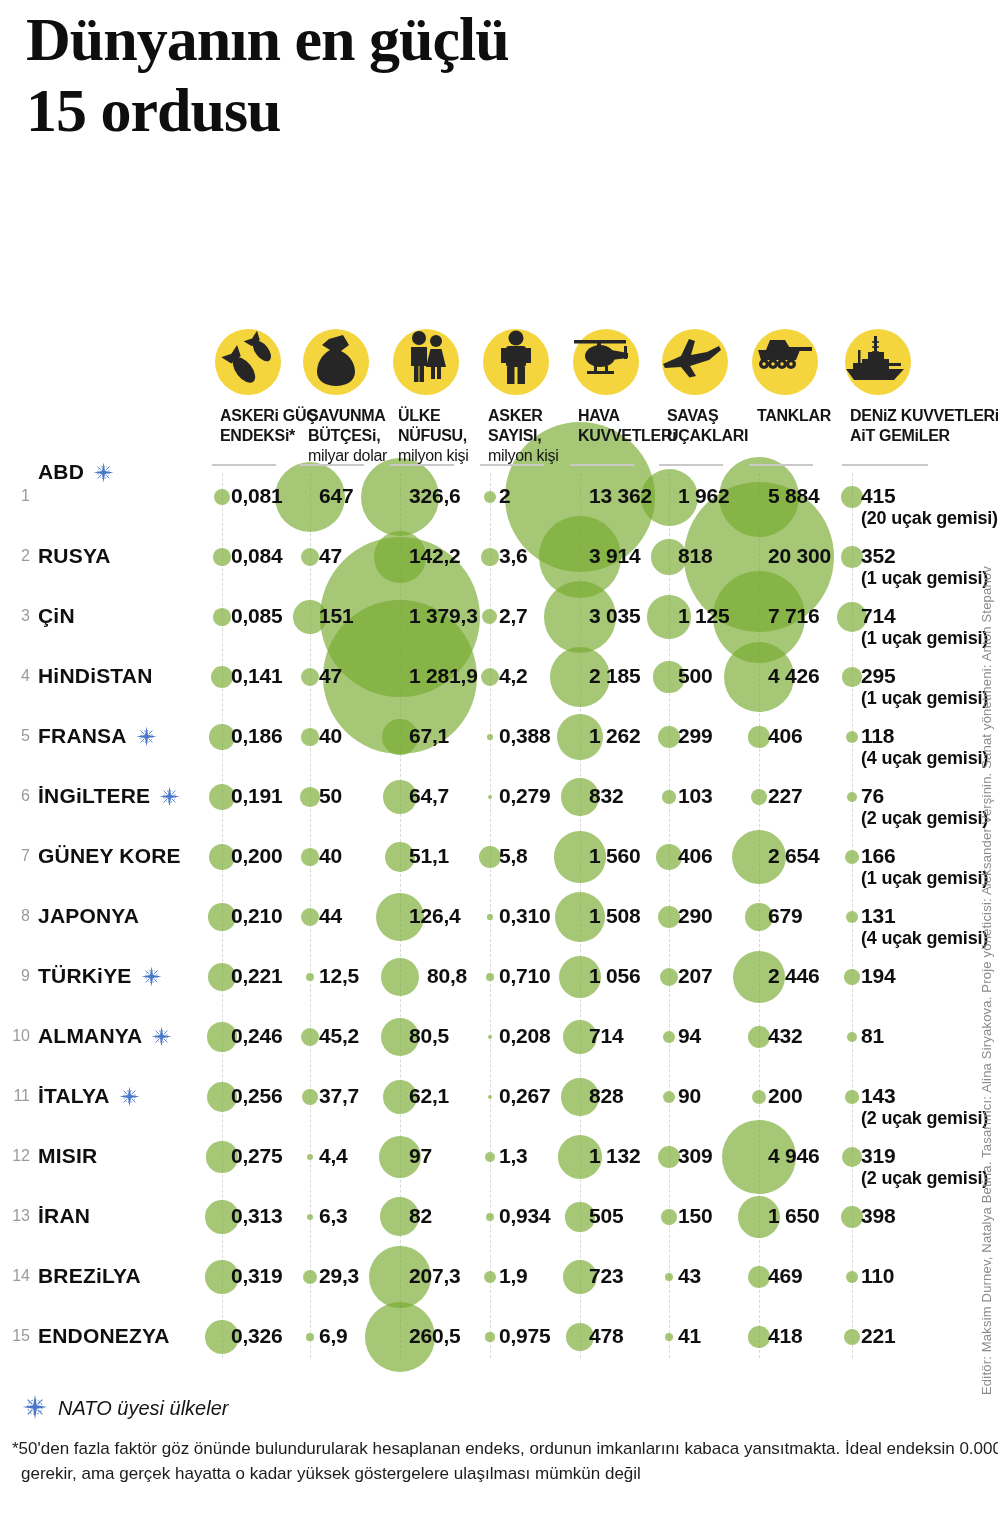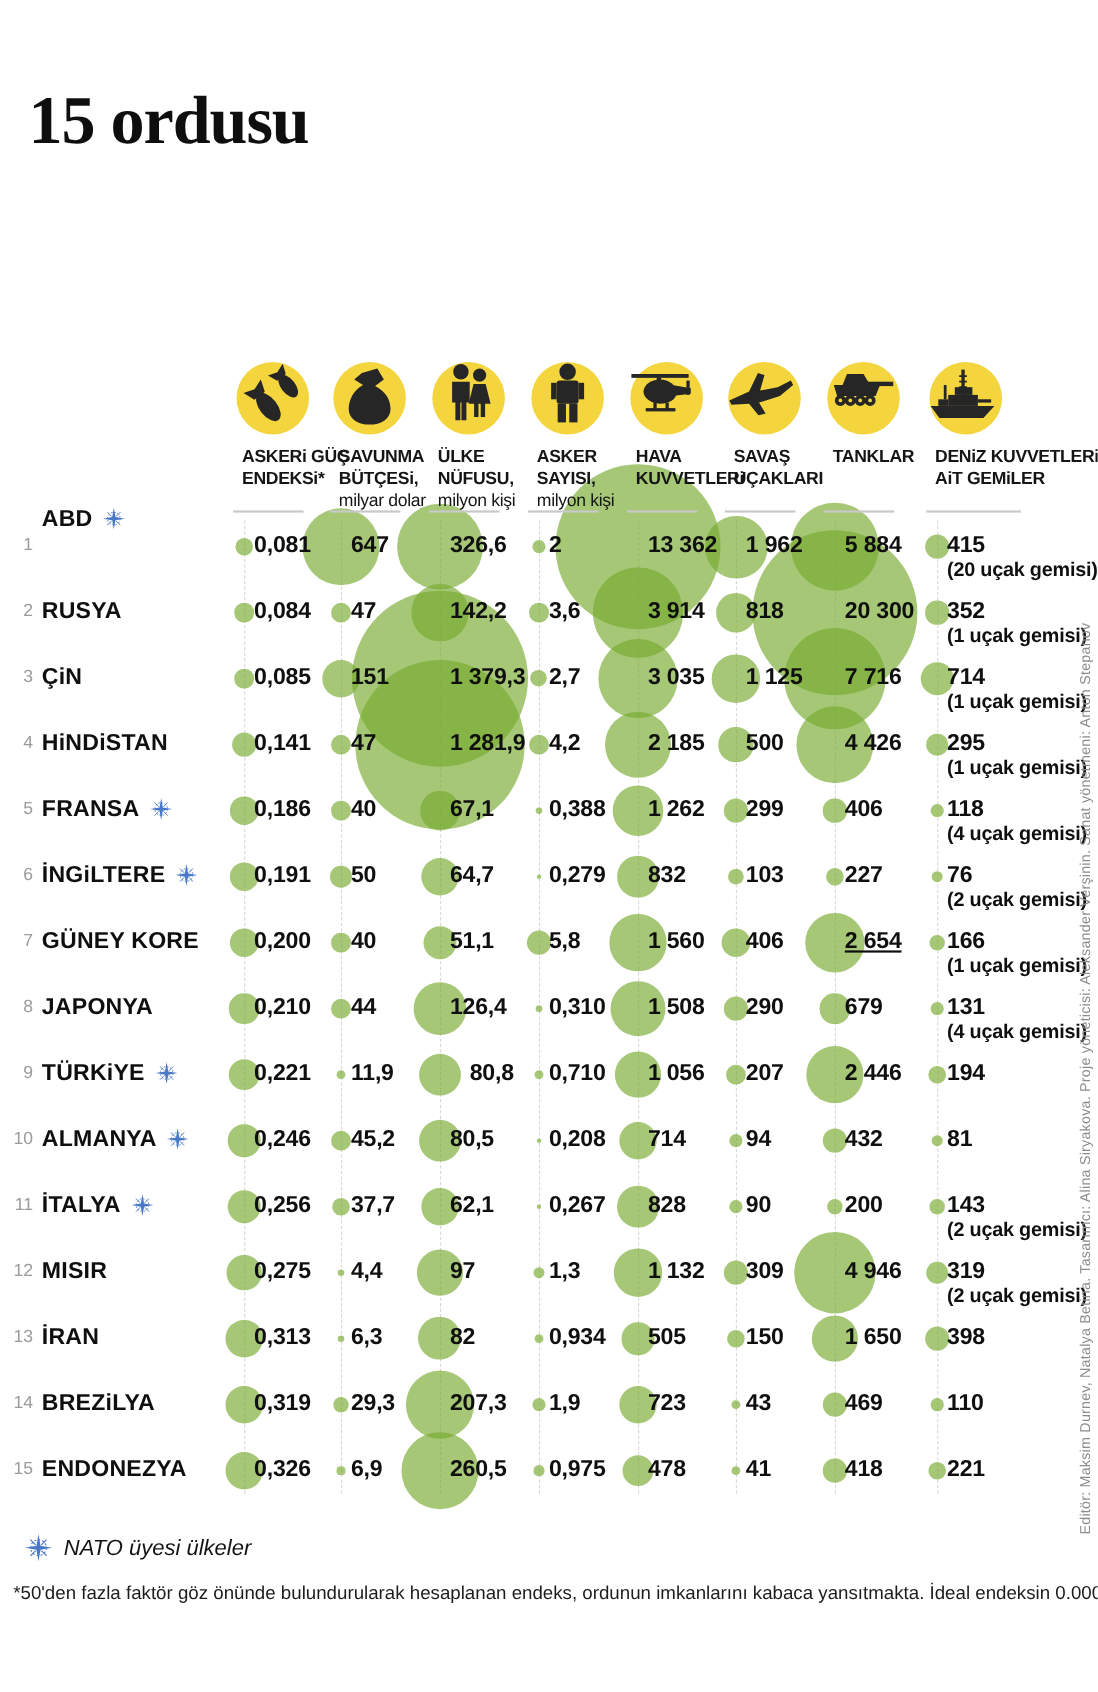--- a/index.html
+++ b/index.html
@@ -29,21 +29,21 @@
   .footnote{position:absolute;font-size:17px;color:#1c1c1c;line-height:25px;z-index:3;white-space:nowrap;}
   .sources{position:absolute;font-style:italic;font-size:19px;color:#131313;z-index:3;}
   .credits{position:absolute;right:4px;top:553px;height:842px;writing-mode:vertical-rl;
          transform:rotate(180deg);font-size:13px;color:#8c8c8c;letter-spacing:0.2px;z-index:3;}
 </style>
 </head>
 <body>
 
 <div class="stage">
   <div class="title">
-    <br>
+    <span>Dünyanın en güçlü</span><br>
     <span>15 ordusu</span>
   </div>
 
   <div id="header-layer">
       <div class="icon-circle" style="left: 215px; top: 329px; background: rgb(244, 213, 62);">
         <svg width="80" height="80" viewBox="0 0 80 80">
           <g fill="#262626">
     <g transform="rotate(-38 36 48)">
               <ellipse cx="36" cy="48" rx="8" ry="15"></ellipse>
               <path d="M30 35 h12 l4 -11 -10 3.5 -10 -3.5 z"></path>
@@ -383,40 +383,40 @@
       <div class="val" style="left: 768px; top: 785px;">227</div>
       <div class="val" style="left: 861px; top: 785px;">76<span class="note">(2 uçak gemisi)</span></div>
       <div class="rank" style="left: 4px; top: 847px;">7</div>
       <div class="country" style="left: 38px; top: 844px;">GÜNEY KORE</div>
       <div class="val" style="left: 231px; top: 845px;">0,200</div>
       <div class="val" style="left: 319px; top: 845px;">40</div>
       <div class="val" style="left: 409px; top: 845px;">51,1</div>
       <div class="val" style="left: 499px; top: 845px;">5,8</div>
       <div class="val" style="left: 589px; top: 845px;">1 560</div>
       <div class="val" style="left: 678px; top: 845px;">406</div>
-      <div class="val" style="left: 768px; top: 845px; text-decoration: underline;">2 654</div>
+      <div class="val" style="left: 768px; top: 845px;">2 654</div>
       <div class="val" style="left: 861px; top: 845px;">166<span class="note">(1 uçak gemisi)</span></div>
       <div class="rank" style="left: 4px; top: 907px;">8</div>
       <div class="country" style="left: 38px; top: 904px;">JAPONYA</div>
       <div class="val" style="left: 231px; top: 905px;">0,210</div>
       <div class="val" style="left: 319px; top: 905px;">44</div>
       <div class="val" style="left: 409px; top: 905px;">126,4</div>
       <div class="val" style="left: 499px; top: 905px;">0,310</div>
       <div class="val" style="left: 589px; top: 905px;">1 508</div>
       <div class="val" style="left: 678px; top: 905px;">290</div>
       <div class="val" style="left: 768px; top: 905px;">679</div>
       <div class="val" style="left: 861px; top: 905px;">131<span class="note">(4 uçak gemisi)</span></div>
       <div class="rank" style="left: 4px; top: 967px;">9</div>
       <div class="country" style="left: 38px; top: 964px;">TÜRKiYE<span class="nato-star"><svg width="21" height="21" viewBox="0 0 24 24" fill="none">
     <circle cx="12" cy="12" r="6.6" stroke="#4a78c8" stroke-width="0.9" stroke-dasharray="1.8 1.6"></circle>
     <path d="M5.2 5.2 L9.6 9.6 M18.8 5.2 L14.4 9.6 M5.2 18.8 L9.6 14.4 M18.8 18.8 L14.4 14.4" stroke="#4a78c8" stroke-width="1"></path>
     <path fill="#4a78c8" d="M12 0.6 L13.7 10.3 L23.4 12 L13.7 13.7 L12 23.4 L10.3 13.7 L0.6 12 L10.3 10.3 Z"></path>
   </svg></span></div>
       <div class="val" style="left: 231px; top: 965px;">0,221</div>
-      <div class="val" style="left: 319px; top: 965px;">11,9</div>
+      <div class="val" style="left: 319px; top: 965px;">12,5</div>
       <div class="val" style="left: 409px; top: 965px; margin-left: 18px;">80,8</div>
       <div class="val" style="left: 499px; top: 965px;">0,710</div>
       <div class="val" style="left: 589px; top: 965px;">1 056</div>
       <div class="val" style="left: 678px; top: 965px;">207</div>
       <div class="val" style="left: 768px; top: 965px;">2 446</div>
       <div class="val" style="left: 861px; top: 965px;">194</div>
       <div class="rank" style="left: 4px; top: 1027px;">10</div>
       <div class="country" style="left: 38px; top: 1024px;">ALMANYA<span class="nato-star"><svg width="21" height="21" viewBox="0 0 24 24" fill="none">
     <circle cx="12" cy="12" r="6.6" stroke="#4a78c8" stroke-width="0.9" stroke-dasharray="1.8 1.6"></circle>
     <path d="M5.2 5.2 L9.6 9.6 M18.8 5.2 L14.4 9.6 M5.2 18.8 L9.6 14.4 M18.8 18.8 L14.4 14.4" stroke="#4a78c8" stroke-width="1"></path>
@@ -487,16 +487,17 @@
     </div>
 
   <div class="legend-icon" id="legend-nato-icon" style="left:22px;top:1394px;"><svg width="26" height="26" viewBox="0 0 24 24" fill="none">
     <circle cx="12" cy="12" r="6.6" stroke="#4a78c8" stroke-width="0.9" stroke-dasharray="1.8 1.6"></circle>
     <path d="M5.2 5.2 L9.6 9.6 M18.8 5.2 L14.4 9.6 M5.2 18.8 L9.6 14.4 M18.8 18.8 L14.4 14.4" stroke="#4a78c8" stroke-width="1"></path>
     <path fill="#4a78c8" d="M12 0.6 L13.7 10.3 L23.4 12 L13.7 13.7 L12 23.4 L10.3 13.7 L0.6 12 L10.3 10.3 Z"></path>
   </svg></div>
   <div class="legend-label" style="left:58px;top:1397px;">NATO üyesi ülkeler</div>
 
   <div class="footnote" style="left:12px;top:1436px;">*50'den fazla faktör göz önünde bulundurularak hesaplanan endeks, ordunun imkanlarını kabaca yansıtmakta. İdeal endeksin 0.0000 olması</div>
+  <div class="footnote" style="left:21px;top:1461px;">gerekir, ama gerçek hayatta o kadar yüksek göstergelere ulaşılması mümkün değil</div>
 
 
   <div class="credits">Editör: Maksim Durnev, Natalya Betina. Tasarımcı: Alina Siryakova. Proje yöneticisi: Aleksander Verşinin. Sanat yönetmeni: Anton Stepanov</div>
 </div>
 
 </body></html>

